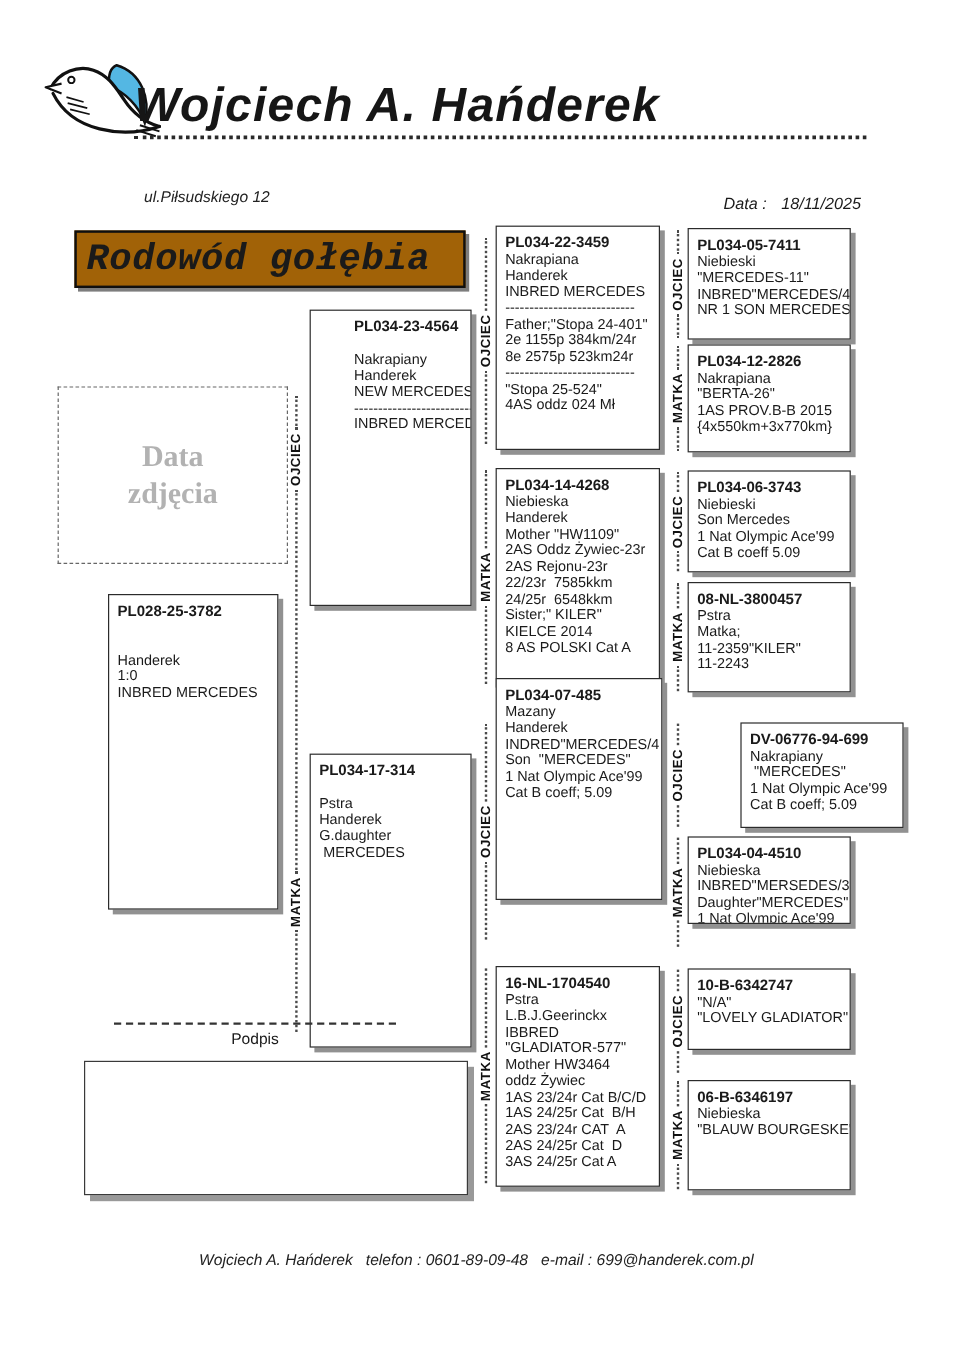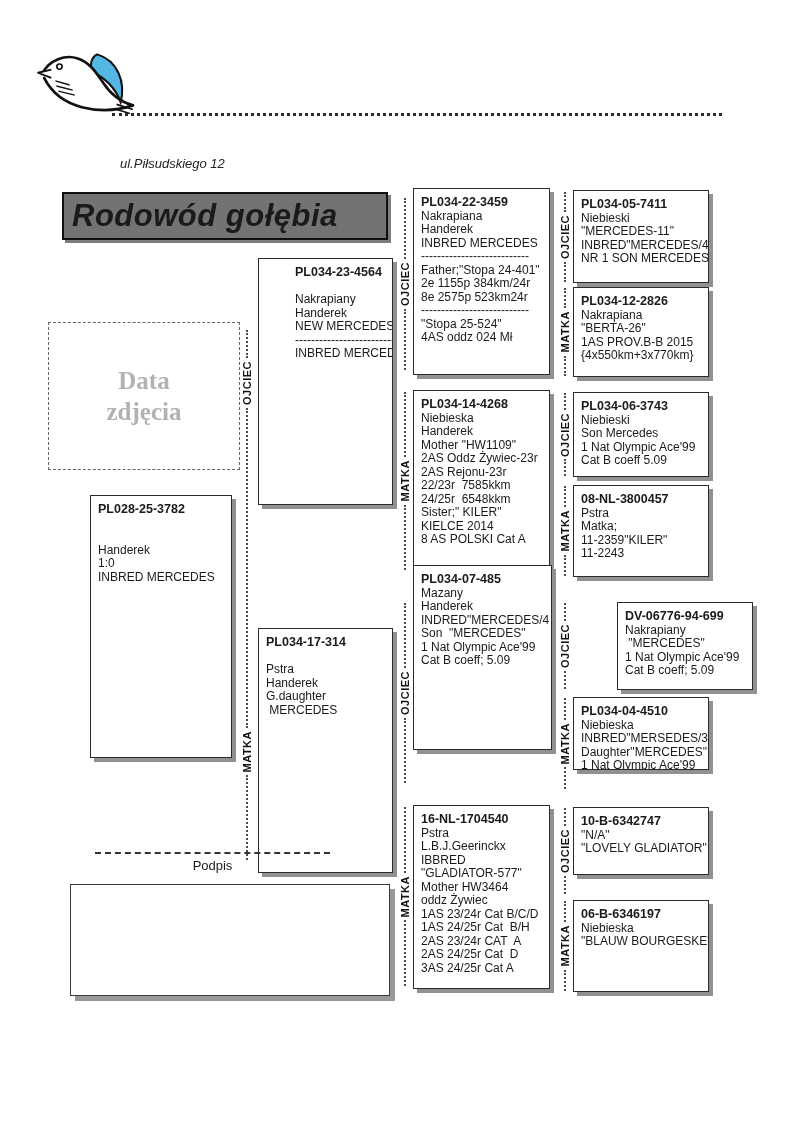--- a/index.html
+++ b/index.html
@@ -17,22 +17,22 @@
   .brand-rule { position:absolute; left:112px; top:113px; width:610px; height:0; border-bottom:3px dotted #2a2a2a; }
   .addr {
     position:absolute; left:120px; top:121px; font-size:13px; font-style:italic;
     line-height:17px; color:#222; white-space:pre;
   }
   .date-row { position:absolute; left:588px; top:147px; font-size:13.5px; font-style:italic; white-space:pre; }
   .date-row .dv { margin-left:12px; }
   
   .title-box {
     position:absolute; left:62px; top:192px; width:326px; height:48px;
-    background:#737373; border:2px solid #0f0f0f; box-shadow:3px 3px 0 #7d7d7d;
-    display:flex; align-items:center; box-sizing:border-box; padding-left:8px;
+    background:#a16207; border:2px solid #0f0f0f; box-shadow:3px 3px 0 #7d7d7d;
+    display:flex; align-items:center; box-sizing:border-box; padding-left:8px;font-family:Liberation Mono, monospace;
   }
   .title-box span { font-size:31px; font-weight:bold; font-style:italic; letter-spacing:0.5px; white-space:nowrap; }
   
   .photo-box {
     position:absolute; left:48px; top:322px; width:192px; height:148px;
     border:1px dashed #666; box-sizing:border-box;
     display:flex; align-items:center; justify-content:center; text-align:center;
   }
   .photo-box span {
     font-family:"Liberation Serif", serif; font-weight:bold; font-size:25px;
@@ -103,24 +103,28 @@
 
   <svg class="logo" viewBox="0 0 100 72">
     <path d="M60,5 C80,11 88,32 83,52 C78,38 67,27 54,22 C53,13 55,7 60,5 Z" fill="#54b7e3" stroke="#111" stroke-width="2"></path>
     <path d="M6,24 C13,10 29,5 41,9 C53,13 59,23 66,33 C74,45 84,52 95,55" fill="#ffffff" stroke="#111" stroke-width="2.6" stroke-linecap="round"></path>
     <path d="M8,28 C16,44 30,53 46,57 C62,61 80,60 95,55" fill="none" stroke="#111" stroke-width="2.6" stroke-linecap="round"></path>
     <path d="M15,20 L2,23 L15,28" fill="#fff" stroke="#111" stroke-width="1.8" stroke-linejoin="round"></path>
     <circle cx="23" cy="17" r="2.6" fill="#fff" stroke="#111" stroke-width="1.6"></circle>
     <path d="M19,31 L33,35 M20,36 L36,40 M22,41 L38,45" stroke="#111" stroke-width="1.4"></path>
     <path d="M79,54 L95,59 M76,58 L92,63" stroke="#111" stroke-width="1.6"></path>
   </svg>
+  <div class="brand">Wojciech A. Hańderek</div>
   <div class="brand-rule"></div>
   <div class="addr">
     <div>ul.Piłsudskiego 12</div>
     <div>34-325 Łodygowice</div>
+  </div>
+  <div class="date-row">
+    <span>Data :</span><span class="dv">18/11/2025</span>
   </div>
 
   <div class="title-box">
     <span>Rodowód gołębia</span>
   </div>
 
   <div class="photo-box">
     <span>Data zdjęcia</span>
   </div>
 
@@ -348,14 +352,15 @@
   </div>
   <div class="conn" id="c-mmm">
     <div class="cseg"></div>
     <div class="clabel">MATKA</div>
     <div class="cseg"></div>
   </div>
 
   <div class="sig-line"></div>
   <div class="sig-label">Podpis</div>
   <div class="note-box"></div>
+  <div class="footer">Wojciech A. Hańderek   telefon : 0601-89-09-48   e-mail : 699@handerek.com.pl</div>
 
 </div>
 
 </body></html>

